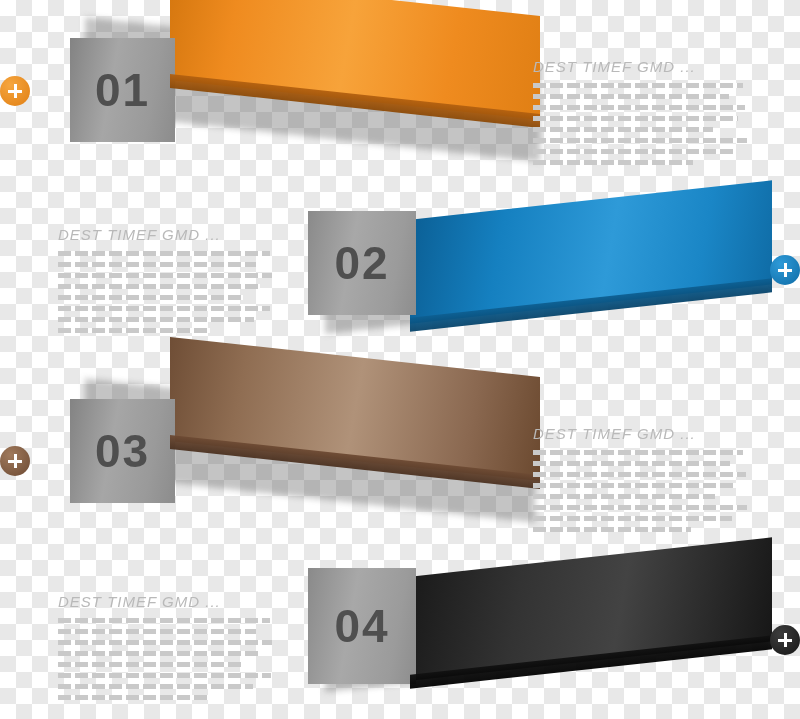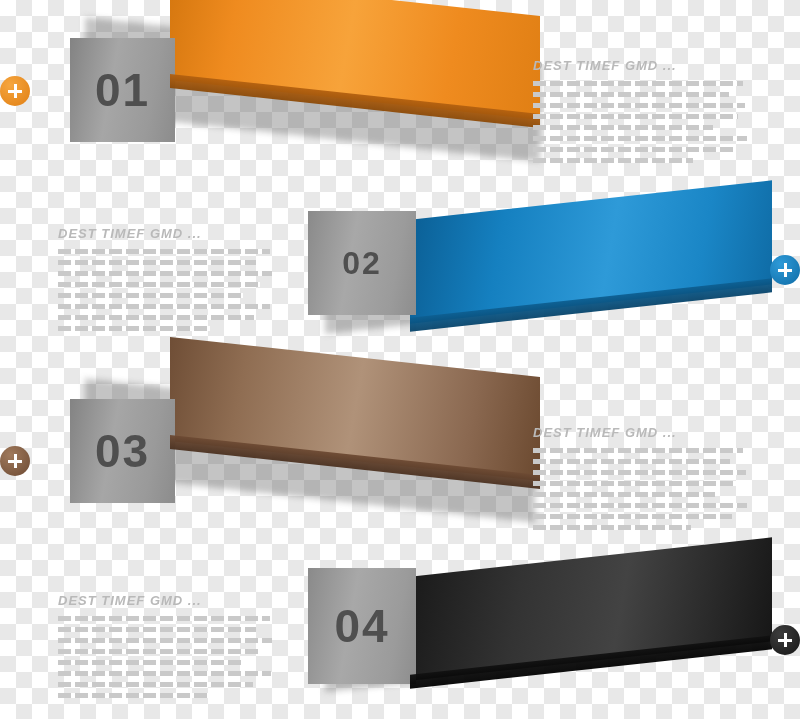--- a/index.html
+++ b/index.html
@@ -32,22 +32,22 @@
     letter-spacing:2px;
     z-index:3;
   }
   .colorbar{position:absolute;z-index:2;}
   .fold{position:absolute;z-index:4;}
 
   
   .textblock{position:absolute;z-index:5;}
   .tb-title{
     font-family:"Liberation Sans", sans-serif;
-    font-weight:700;
-    font-size:13px;
+    font-weight:400;
+    font-size:15px;
     letter-spacing:1px;
     color:#b9b9b9;
     font-style:italic;
     white-space:nowrap;
   }
   .tb-lines{margin-top:8px;}
   .tb-line{
     height:5px;
     background:#c9c9c9;
     margin-bottom:6px;
@@ -114,21 +114,21 @@
 
     <div class="colorbar" style="left:110px;top:30px;width:362px;height:104px;
                 transform:skewY(-6.2deg);
                 background:linear-gradient(100deg,#0b5f95 0%,#1580c0 25%,#2e9ad8 55%,#1a86c6 80%,#0f6ca6 100%);"></div>
     <div class="fold" style="left:110px;top:128px;width:362px;height:14px;
                 transform:skewY(-6.2deg);
                 background:linear-gradient(180deg,#0d5f92 0%,#07446b 100%);opacity:.95;"></div>
 
     <div class="num-plate" style="left:8px;top:41px;width:108px;height:104px;
                 background:linear-gradient(100deg,#8a8a8a 0%,#a8a8a8 40%,#9b9b9b 78%,#8d8d8d 100%);">
-      <span style="font-size:32px;color:#4f4f4f;text-align:right;">02</span>
+      <span style="font-size:46px;color:#4f4f4f;text-align:right;">02</span>
     </div>
   </div>
 
   <div class="textblock" style="left:58px;top:226px;width:215px;">
     <div class="tb-title">DEST TIMEF  GMD  ...</div>
     <div class="tb-lines">
       <div class="tb-line" style="width:212px;"></div>
       <div class="tb-line" style="width:198px;"></div>
       <div class="tb-line" style="width:214px;"></div>
       <div class="tb-line" style="width:202px;"></div>

